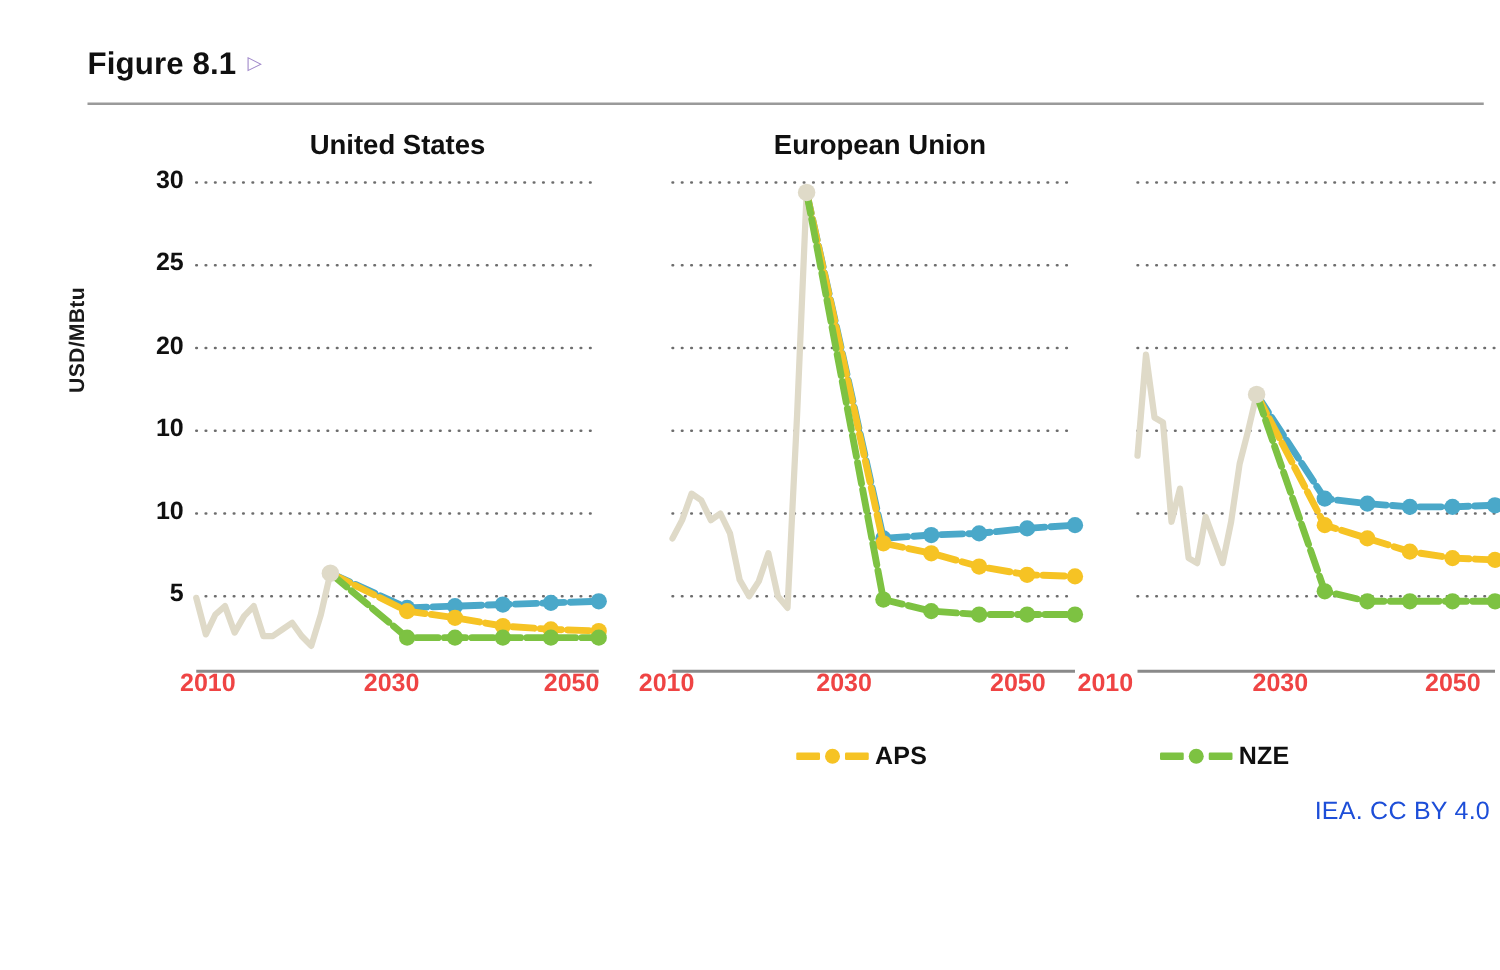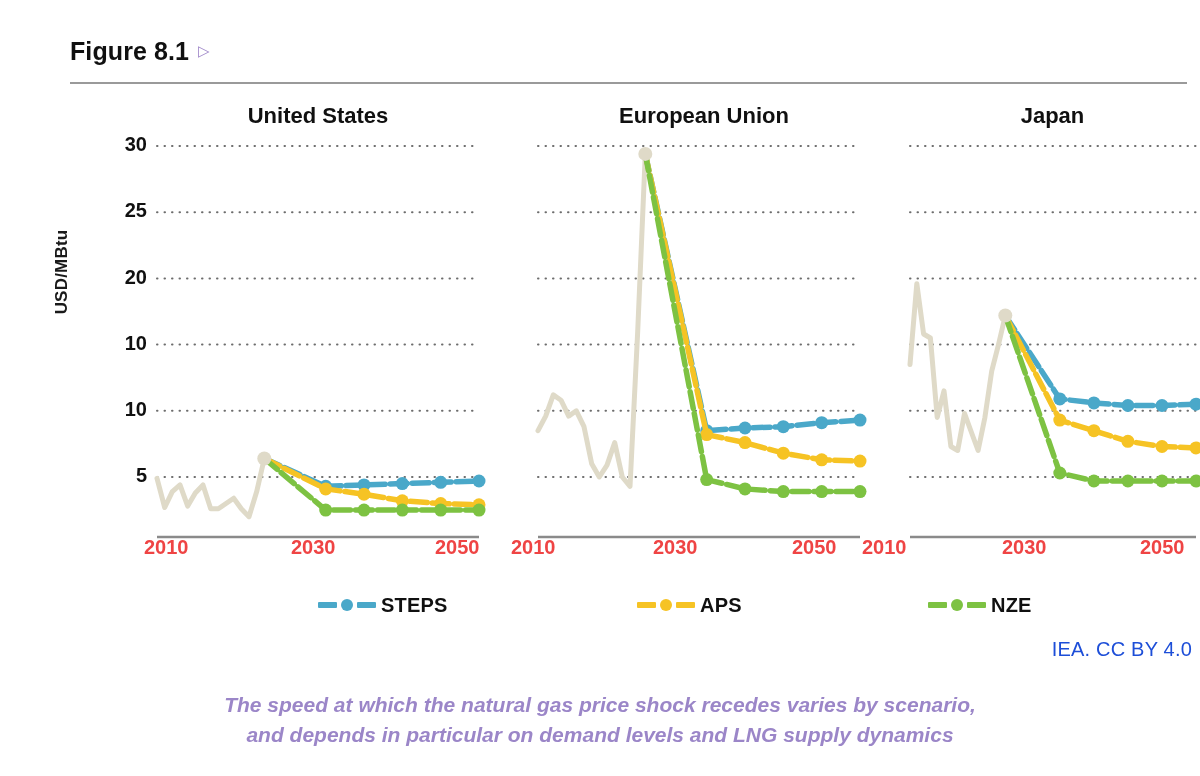--- a/index.html
+++ b/index.html
@@ -101,21 +101,20 @@
 <div id="figure-root">
 
   <div class="fig-header">
     <span class="fig-label">Figure 8.1</span>
     <span class="fig-tri">▷</span>
   </div>
   <div class="header-rule"></div>
 
   <div class="panel-title" id="pt-us">United States</div>
   <div class="panel-title" id="pt-eu">European Union</div>
-  <div class="panel-title" id="pt-jp">Japan</div>
 
   <div class="ylabel">USD/MBtu</div>
   <div class="ytick" style="top:133px;">30</div>
   <div class="ytick" style="top:199px;">25</div>
   <div class="ytick" style="top:266px;">20</div>
   <div class="ytick" style="top:332px;">10</div>
   <div class="ytick" style="top:398px;">10</div>
   <div class="ytick" style="top:464px;">5</div>
 
   <div class="xtick" style="left:144px;">2010</div>
@@ -214,45 +213,33 @@
         <circle cx="1059.8" cy="473.0" r="6.5" fill="#7DC242"></circle>
         <circle cx="1093.9" cy="481.0" r="6.5" fill="#7DC242"></circle>
         <circle cx="1127.9" cy="481.0" r="6.5" fill="#7DC242"></circle>
         <circle cx="1162.0" cy="481.0" r="6.5" fill="#7DC242"></circle>
         <circle cx="1196.0" cy="481.0" r="6.5" fill="#7DC242"></circle>
         <circle cx="1005.3" cy="315.5" r="7" fill="#DFDAC8"></circle>
       </g>
     </svg>
 
   <div class="legend">
-    <div class="legend-item" id="lg-steps">
-      <span class="lg-swatch">
-        <span class="lg-bar l" style="background:#4AA8C9"></span>
-        <span class="lg-dot" style="background:#4AA8C9"></span>
-        <span class="lg-bar r" style="background:#4AA8C9"></span>
-      </span>
-      <span class="lg-text">STEPS</span>
-    </div>
     <div class="legend-item" id="lg-aps">
       <span class="lg-swatch">
         <span class="lg-bar l" style="background:#F6C324"></span>
         <span class="lg-dot" style="background:#F6C324"></span>
         <span class="lg-bar r" style="background:#F6C324"></span>
       </span>
       <span class="lg-text">APS</span>
     </div>
     <div class="legend-item" id="lg-nze">
       <span class="lg-swatch">
         <span class="lg-bar l" style="background:#7DC242"></span>
         <span class="lg-dot" style="background:#7DC242"></span>
         <span class="lg-bar r" style="background:#7DC242"></span>
       </span>
       <span class="lg-text">NZE</span>
     </div>
   </div>
 
   <div class="attribution">IEA. CC BY 4.0</div>
-  <div class="caption">
-    <span class="cl">The speed at which the natural gas price shock recedes varies by scenario,</span>
-    <span class="cl">and depends in particular on demand levels and LNG supply dynamics</span>
-  </div>
 
 </div>
 
 </body></html>

